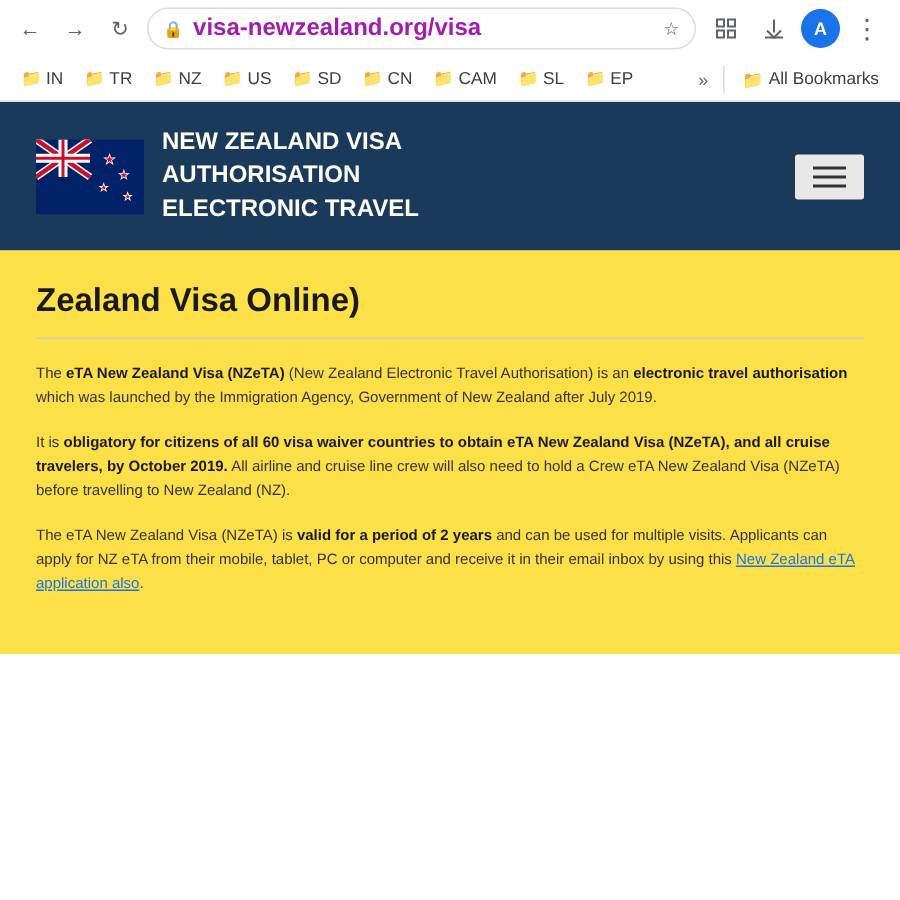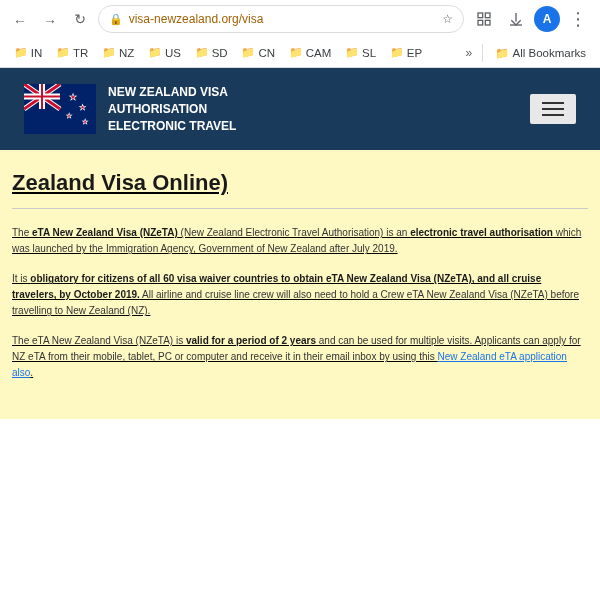--- a/index.html
+++ b/index.html
@@ -1,45 +1,45 @@
 <!DOCTYPE html>
 <html><head>
   <meta charset="utf-8">
   <style>
     * { margin: 0; padding: 0; box-sizing: border-box; }
     body { width: 600px; height: 600px; overflow: hidden; font-family: Arial, sans-serif; font-size: 13px; background: #fff; }
     .browser-toolbar { display: flex; align-items: center; padding: 6px 8px; gap: 6px; height: 38px; }
     .nav-btn { width: 24px; height: 24px; border: none; background: none; cursor: pointer; display: flex; align-items: center; justify-content: center; color: #5f6368; border-radius: 50%; font-size: 14px; }
     .address-bar { flex: 1; height: 28px; background: #fff; border: 1px solid #dadce0; border-radius: 14px; display: flex; align-items: center; padding: 0 10px; gap: 6px; font-size: 12px; color: #202124; }
-    .address-bar-url { flex: 1; color: #a16207; font-size: 12px; }
+    .address-bar-url { flex: 1; color: #a21caf; font-size: 16px; font-weight: bold; }
     .toolbar-icons { display: flex; align-items: center; gap: 4px; }
     .toolbar-icon-btn { width: 28px; height: 28px; border: none; background: none; cursor: pointer; display: flex; align-items: center; justify-content: center; color: #5f6368; font-size: 14px; border-radius: 50%; }
     .profile-btn { width: 26px; height: 26px; background: #1a73e8; border-radius: 50%; border: none; cursor: pointer; color: #fff; font-size: 12px; font-weight: bold; display: flex; align-items: center; justify-content: center; }
 
     
     .bookmarks-bar { display: flex; align-items: center; padding: 2px 8px; height: 30px; gap: 2px; border-bottom: 1px solid #dadce0; overflow: hidden; }
     .bookmark-item { display: flex; align-items: center; gap: 3px; padding: 2px 6px; border-radius: 4px; cursor: pointer; font-size: 11.5px; color: #3c4043; white-space: nowrap; }
     .bookmark-folder-icon { font-size: 11px; color: #5f6368; }
     .bookmarks-more { margin-left: auto; color: #5f6368; font-size: 12px; cursor: pointer; padding: 2px 4px; }
     .bookmarks-sep { width: 1px; height: 18px; background: #dadce0; margin: 0 4px; }
     .all-bookmarks { display: flex; align-items: center; gap: 3px; cursor: pointer; font-size: 11.5px; color: #3c4043; white-space: nowrap; padding: 2px 6px; }
 
     
     .website { overflow-y: auto; height: calc(600px - 68px); }
 
     
     .site-header { background: #1a3a5c; padding: 0; }
     .site-nav { display: flex; align-items: center; justify-content: space-between; padding: 16px 24px; }
     .site-logo { display: flex; align-items: center; gap: 12px; }
-    .logo-text { color: #fff; font-size: 12px; font-weight: bold; line-height: 1.4; }
+    .logo-text { color: #fff; font-size: 16px; font-weight: bold; line-height: 1.4; }
     .menu-btn { background: #e8e8e8; border: none; padding: 8px 12px; cursor: pointer; display: flex; flex-direction: column; gap: 4px; border-radius: 2px; }
     .menu-line { width: 22px; height: 2px; background: #333; }
 
     
-    .site-content { background: #fef9c3; padding: 20px 12px 24px; text-decoration: underline; }
+    .site-content { background: #fde047; padding: 20px 24px 24px; }
     .page-title { font-size: 22px; font-weight: bold; color: #1a1a1a; margin-bottom: 12px; }
     .title-divider { height: 1px; background: #ccc; margin-bottom: 16px; }
     .content-para { font-size: 10px; line-height: 1.6; color: #333; margin-bottom: 14px; }
     .content-para b { color: #1a1a1a; }
     .content-link { color: #1a73e8; text-decoration: underline; cursor: pointer; }
   </style>
 </head>
 <body>
 
 <div>

